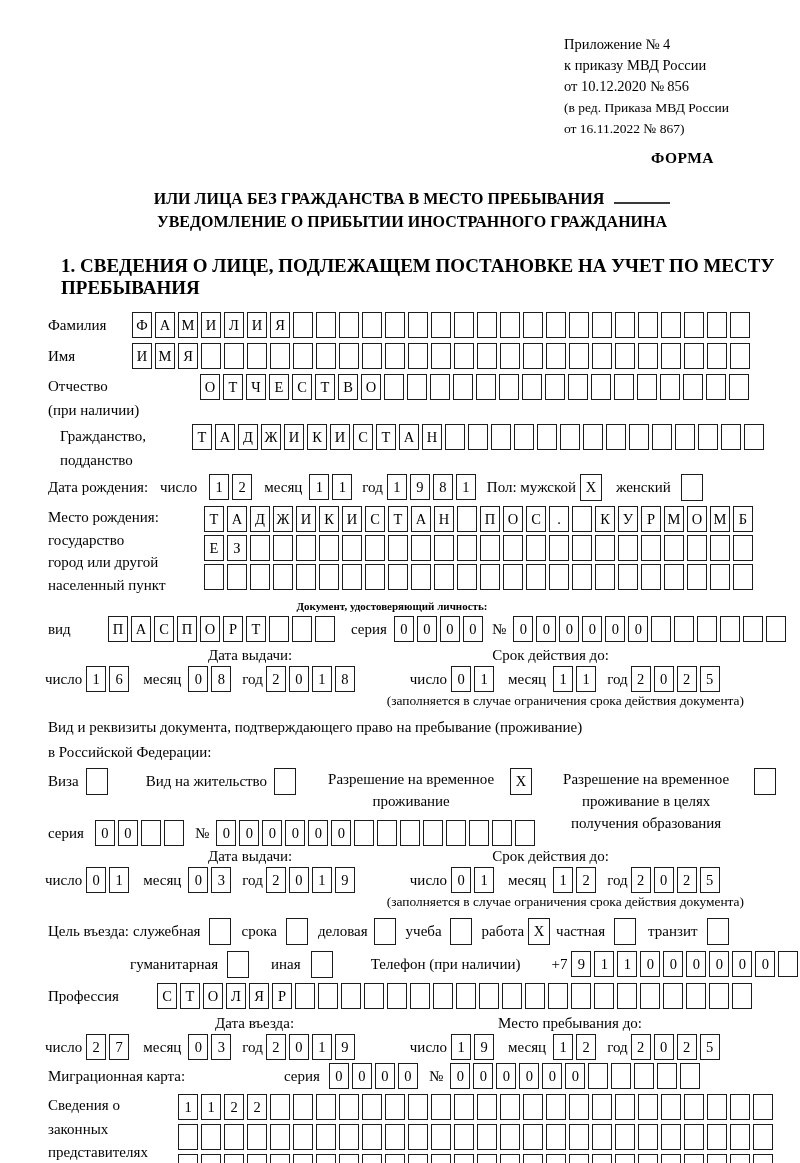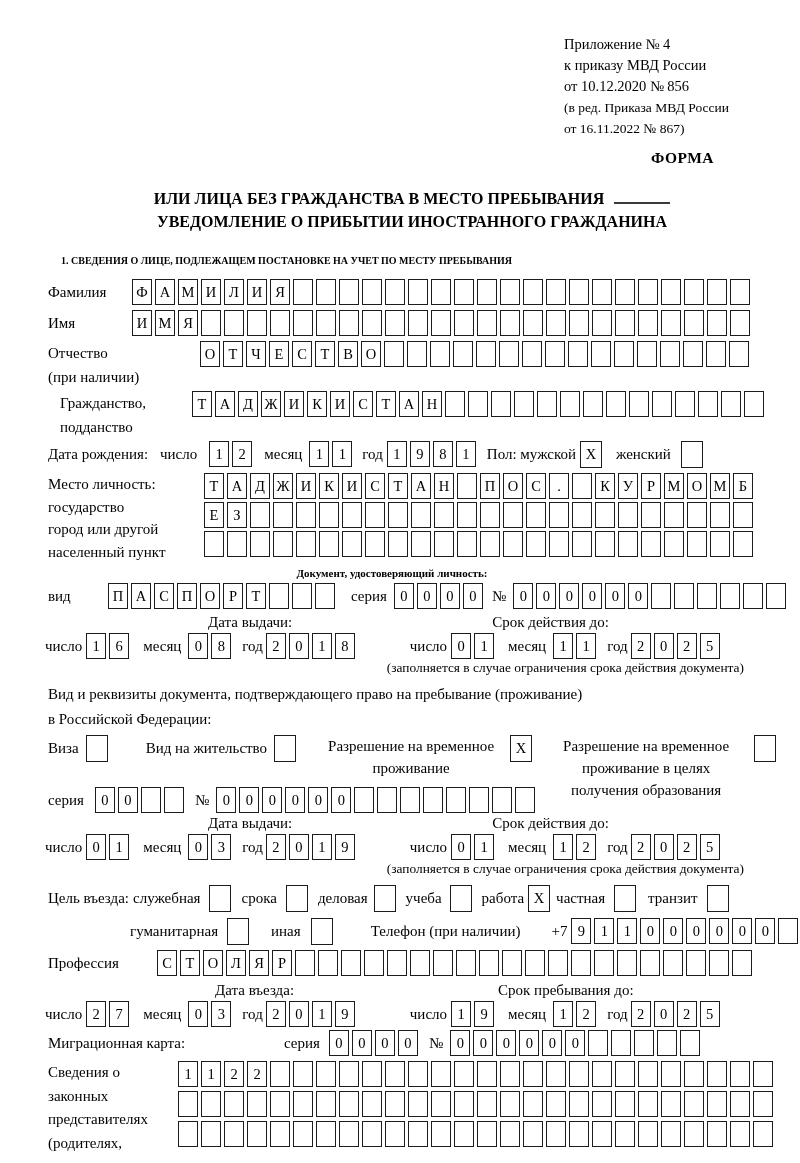--- a/index.html
+++ b/index.html
@@ -7,21 +7,21 @@
     width:800px;height:1163px;box-sizing:border-box;position:relative;
     background:#fff;color:#000;overflow:hidden;
     font-family:"Liberation Serif","DejaVu Serif",serif;
     padding:34px 24px 0 48px;font-size:15px;
   }
   .hdr{margin-left:516px;font-size:14.5px;line-height:21px;}
   .hdr .small{font-size:13.5px;}
   .forma{text-align:right;padding-right:62px;font-weight:bold;font-size:15.5px;margin-top:10px;letter-spacing:.5px;}
   .title{text-align:center;font-weight:bold;font-size:16px;line-height:23px;margin-top:20px;}
   .blank-line{display:inline-block;width:56px;border-bottom:2px solid #3a3a3a;height:2px;margin-left:10px;}
-  .sec{font-weight:bold;font-size:10px;margin-top:22px;padding-left:13px;}
+  .sec{font-weight:bold;font-size:19px;margin-top:22px;padding-left:13px;}
   .frow{display:flex;align-items:flex-start;margin-bottom:5px;font-size:15px;}
   .flabel{flex:0 0 auto;line-height:24px;}
   .boxes{display:flex;flex:0 0 auto;flex-wrap:nowrap;}
   .bx{box-sizing:border-box;flex:0 0 auto;width:20px;height:26px;border:1.8px solid #1c1c1c;
       margin-right:3px;display:inline-flex;align-items:center;justify-content:center;
       font-size:14.5px;background:#fff;}
   .cb{width:22px;height:27px;margin-right:0;}
   .dl{margin-right:7px;line-height:26px;flex:0 0 auto;}
   .lh26{line-height:26px;}
   .center-head{text-align:center;font-weight:bold;font-size:11px;margin:4px 40px 4px 0;}
@@ -206,21 +206,21 @@
         <span class="bx">1</span>
       </div>
     <span class="dl" style="margin-left:8px;margin-right:4px;"><span>Пол:</span> <span>мужской</span></span>
     <span class="bx cb">X</span>
     <span class="dl" style="margin-left:14px;margin-right:10px;">женский</span>
     <span class="bx cb"></span>
   </div>
 
   <div class="frow" style="margin-top:3px;margin-bottom:1px;">
     <div class="flabel" style="width:156px;line-height:22.5px;">
-      <div>Место личность:</div>
+      <div>Место рождения:</div>
       <div>государство</div>
       <div>город или другой</div>
       <div>населенный пункт</div>
     </div>
     <div>
       <div class="bprow boxes">
           <span class="bx">Т</span>
           <span class="bx">А</span>
           <span class="bx">Д</span>
           <span class="bx">Ж</span>
@@ -537,21 +537,21 @@
         <span class="bx"></span>
         <span class="bx"></span>
         <span class="bx"></span>
         <span class="bx"></span>
         <span class="bx"></span>
       </div>
   </div>
 
   <div class="dates-head" style="margin-top:6px;">
     <span style="margin-left:167px;">Дата въезда:</span>
-    <span style="margin-left:204px;">Срок пребывания до:</span>
+    <span style="margin-left:204px;">Место пребывания до:</span>
   </div>
 
   <div class="frow" style="margin-bottom:3px;">
     <span class="dl" style="margin-left:-3px;margin-right:4px;">число</span>
     <div class="boxes">
         <span class="bx">2</span>
         <span class="bx">7</span>
       </div>
     <span class="dl" style="margin-left:11px;">месяц</span>
     <div class="boxes">

